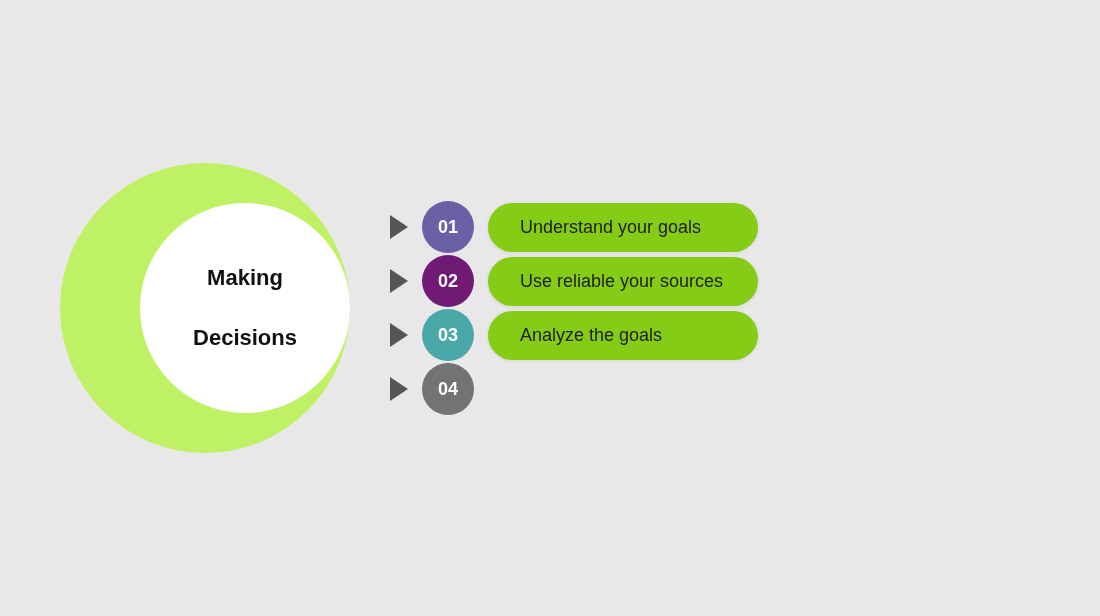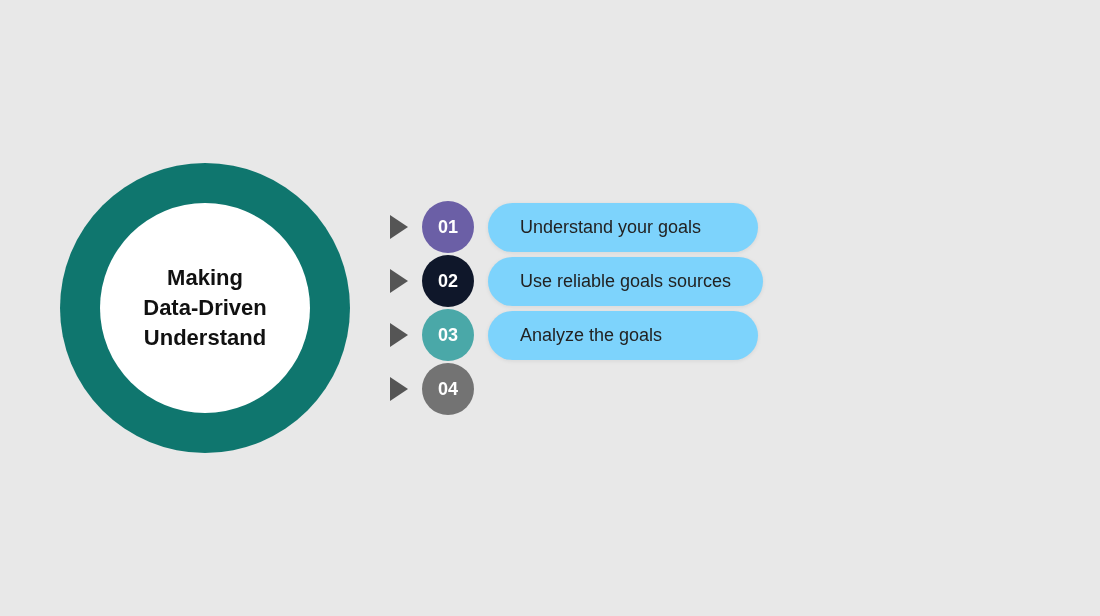--- a/index.html
+++ b/index.html
@@ -33,24 +33,24 @@
       position: relative;
       display: flex;
       align-items: center;
       justify-content: center;
     }
 
     .outer-ring {
       width: 290px;
       height: 290px;
       border-radius: 50%;
-      background-color: #0f766e;
+      background-color: #bef264;
       display: flex;
       align-items: center;
-      justify-content: center;
+      justify-content: flex-end;
     }
 
     .inner-circle {
       width: 210px;
       height: 210px;
       border-radius: 50%;
       background-color: #ffffff;
       display: flex;
       align-items: center;
       justify-content: center;
@@ -100,70 +100,70 @@
       flex-shrink: 0;
     }
 
     .step-badge span {
       color: #fff;
       font-size: 18px;
       font-weight: 700;
     }
 
     .badge-1 { background-color: #6b5fa6; }
-    .badge-2 { background-color: #0f172a; }
+    .badge-2 { background-color: #701a75; }
     .badge-3 { background-color: #4aa8a8; }
     .badge-4 { background-color: #737373; }
 
     
     .step-label {
-      background-color: #7dd3fc;
+      background-color: #84cc16;
       border-radius: 50px;
       padding: 14px 32px;
       font-size: 18px;
       font-weight: 500;
       color: #222;
       white-space: nowrap;
       box-shadow: 0 1px 4px rgba(0,0,0,0.08);
       min-width: 270px;
     }
   </style>
 </head>
 <body>
 
 <div class="container">
 
   <div class="circle-wrapper">
     <div class="outer-ring">
       <div class="inner-circle">
         <div class="circle-text">
           <span>Making</span><br>
-          <span>Data-Driven</span><br>
-          <span>Understand</span>
+          <br>
+          <span>Decisions</span>
         </div>
       </div>
     </div>
   </div>
 
   <div class="steps-list">
 
     <div class="step-row">
       <div class="arrow"></div>
       <div class="step-badge badge-1">
         <span>01</span>
       </div>
       <div class="step-label">Understand your goals</div>
     </div>
 
     <div class="step-row">
       <div class="arrow"></div>
       <div class="step-badge badge-2">
         <span>02</span>
       </div>
-      <div class="step-label">Use reliable goals sources</div>
+      <div class="step-label">Use reliable your sources</div>
     </div>
 
     <div class="step-row">
       <div class="arrow"></div>
       <div class="step-badge badge-3">
         <span>03</span>
       </div>
       <div class="step-label">Analyze the goals</div>
     </div>
 

